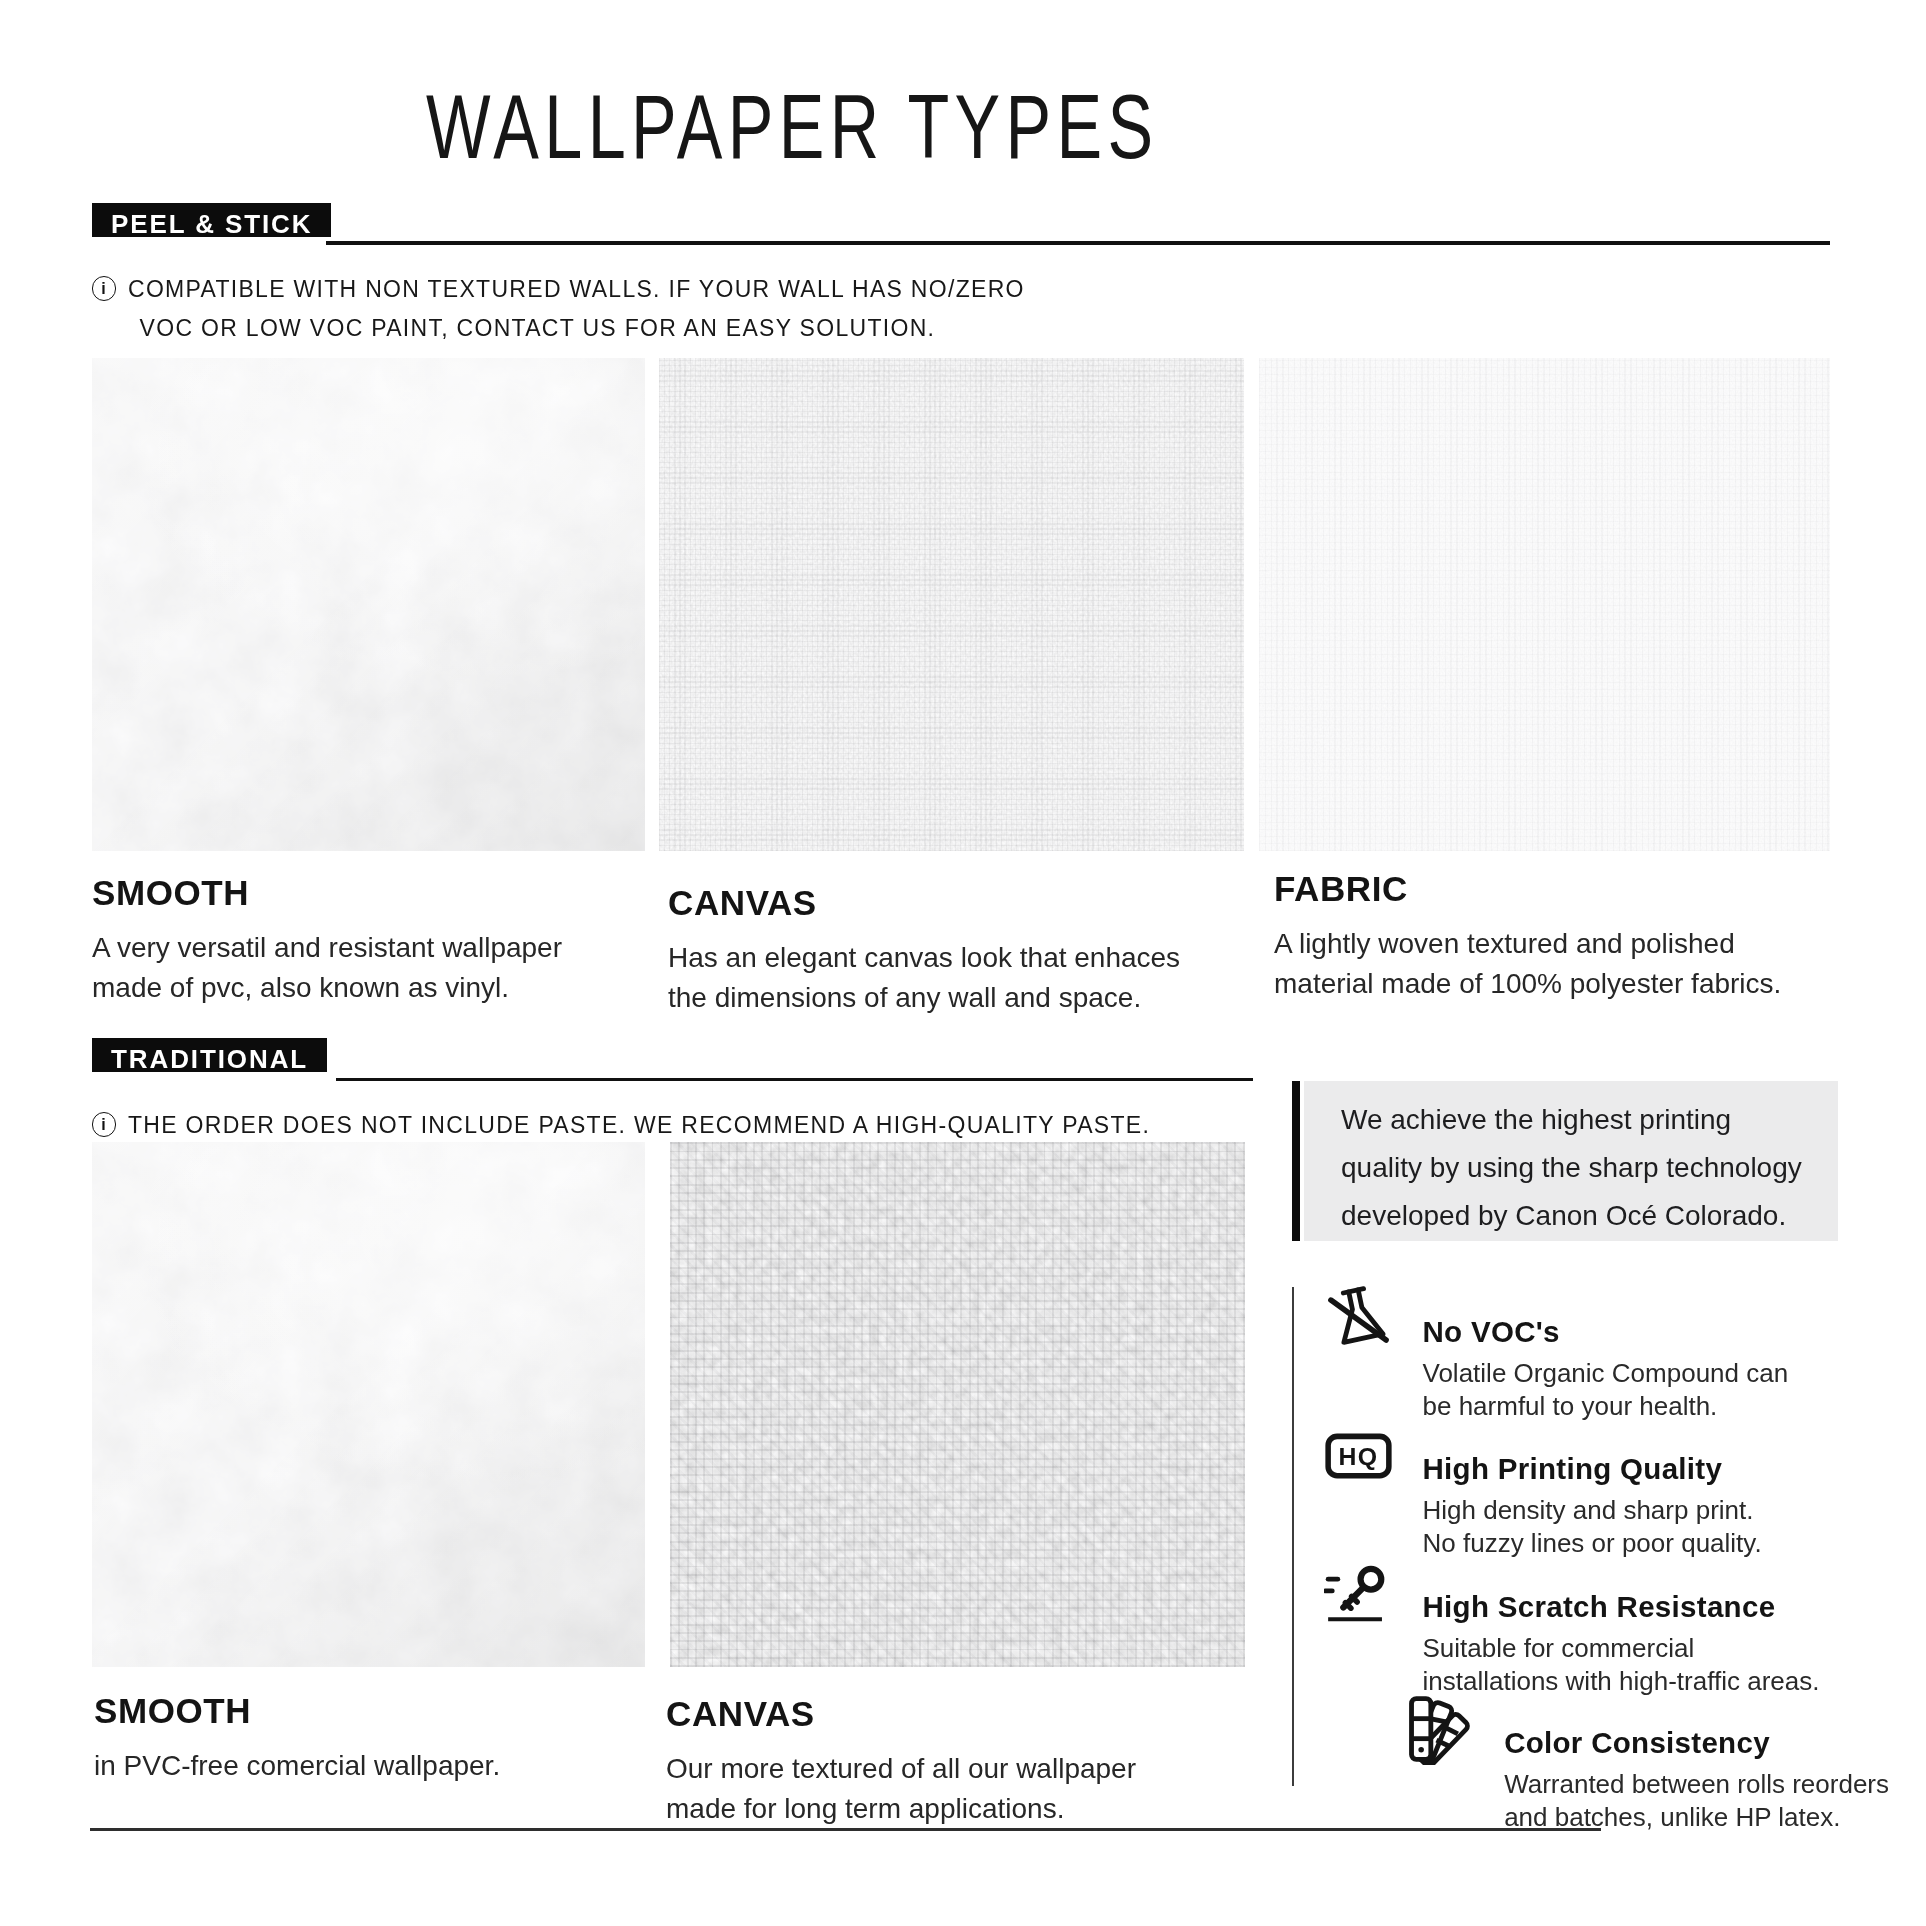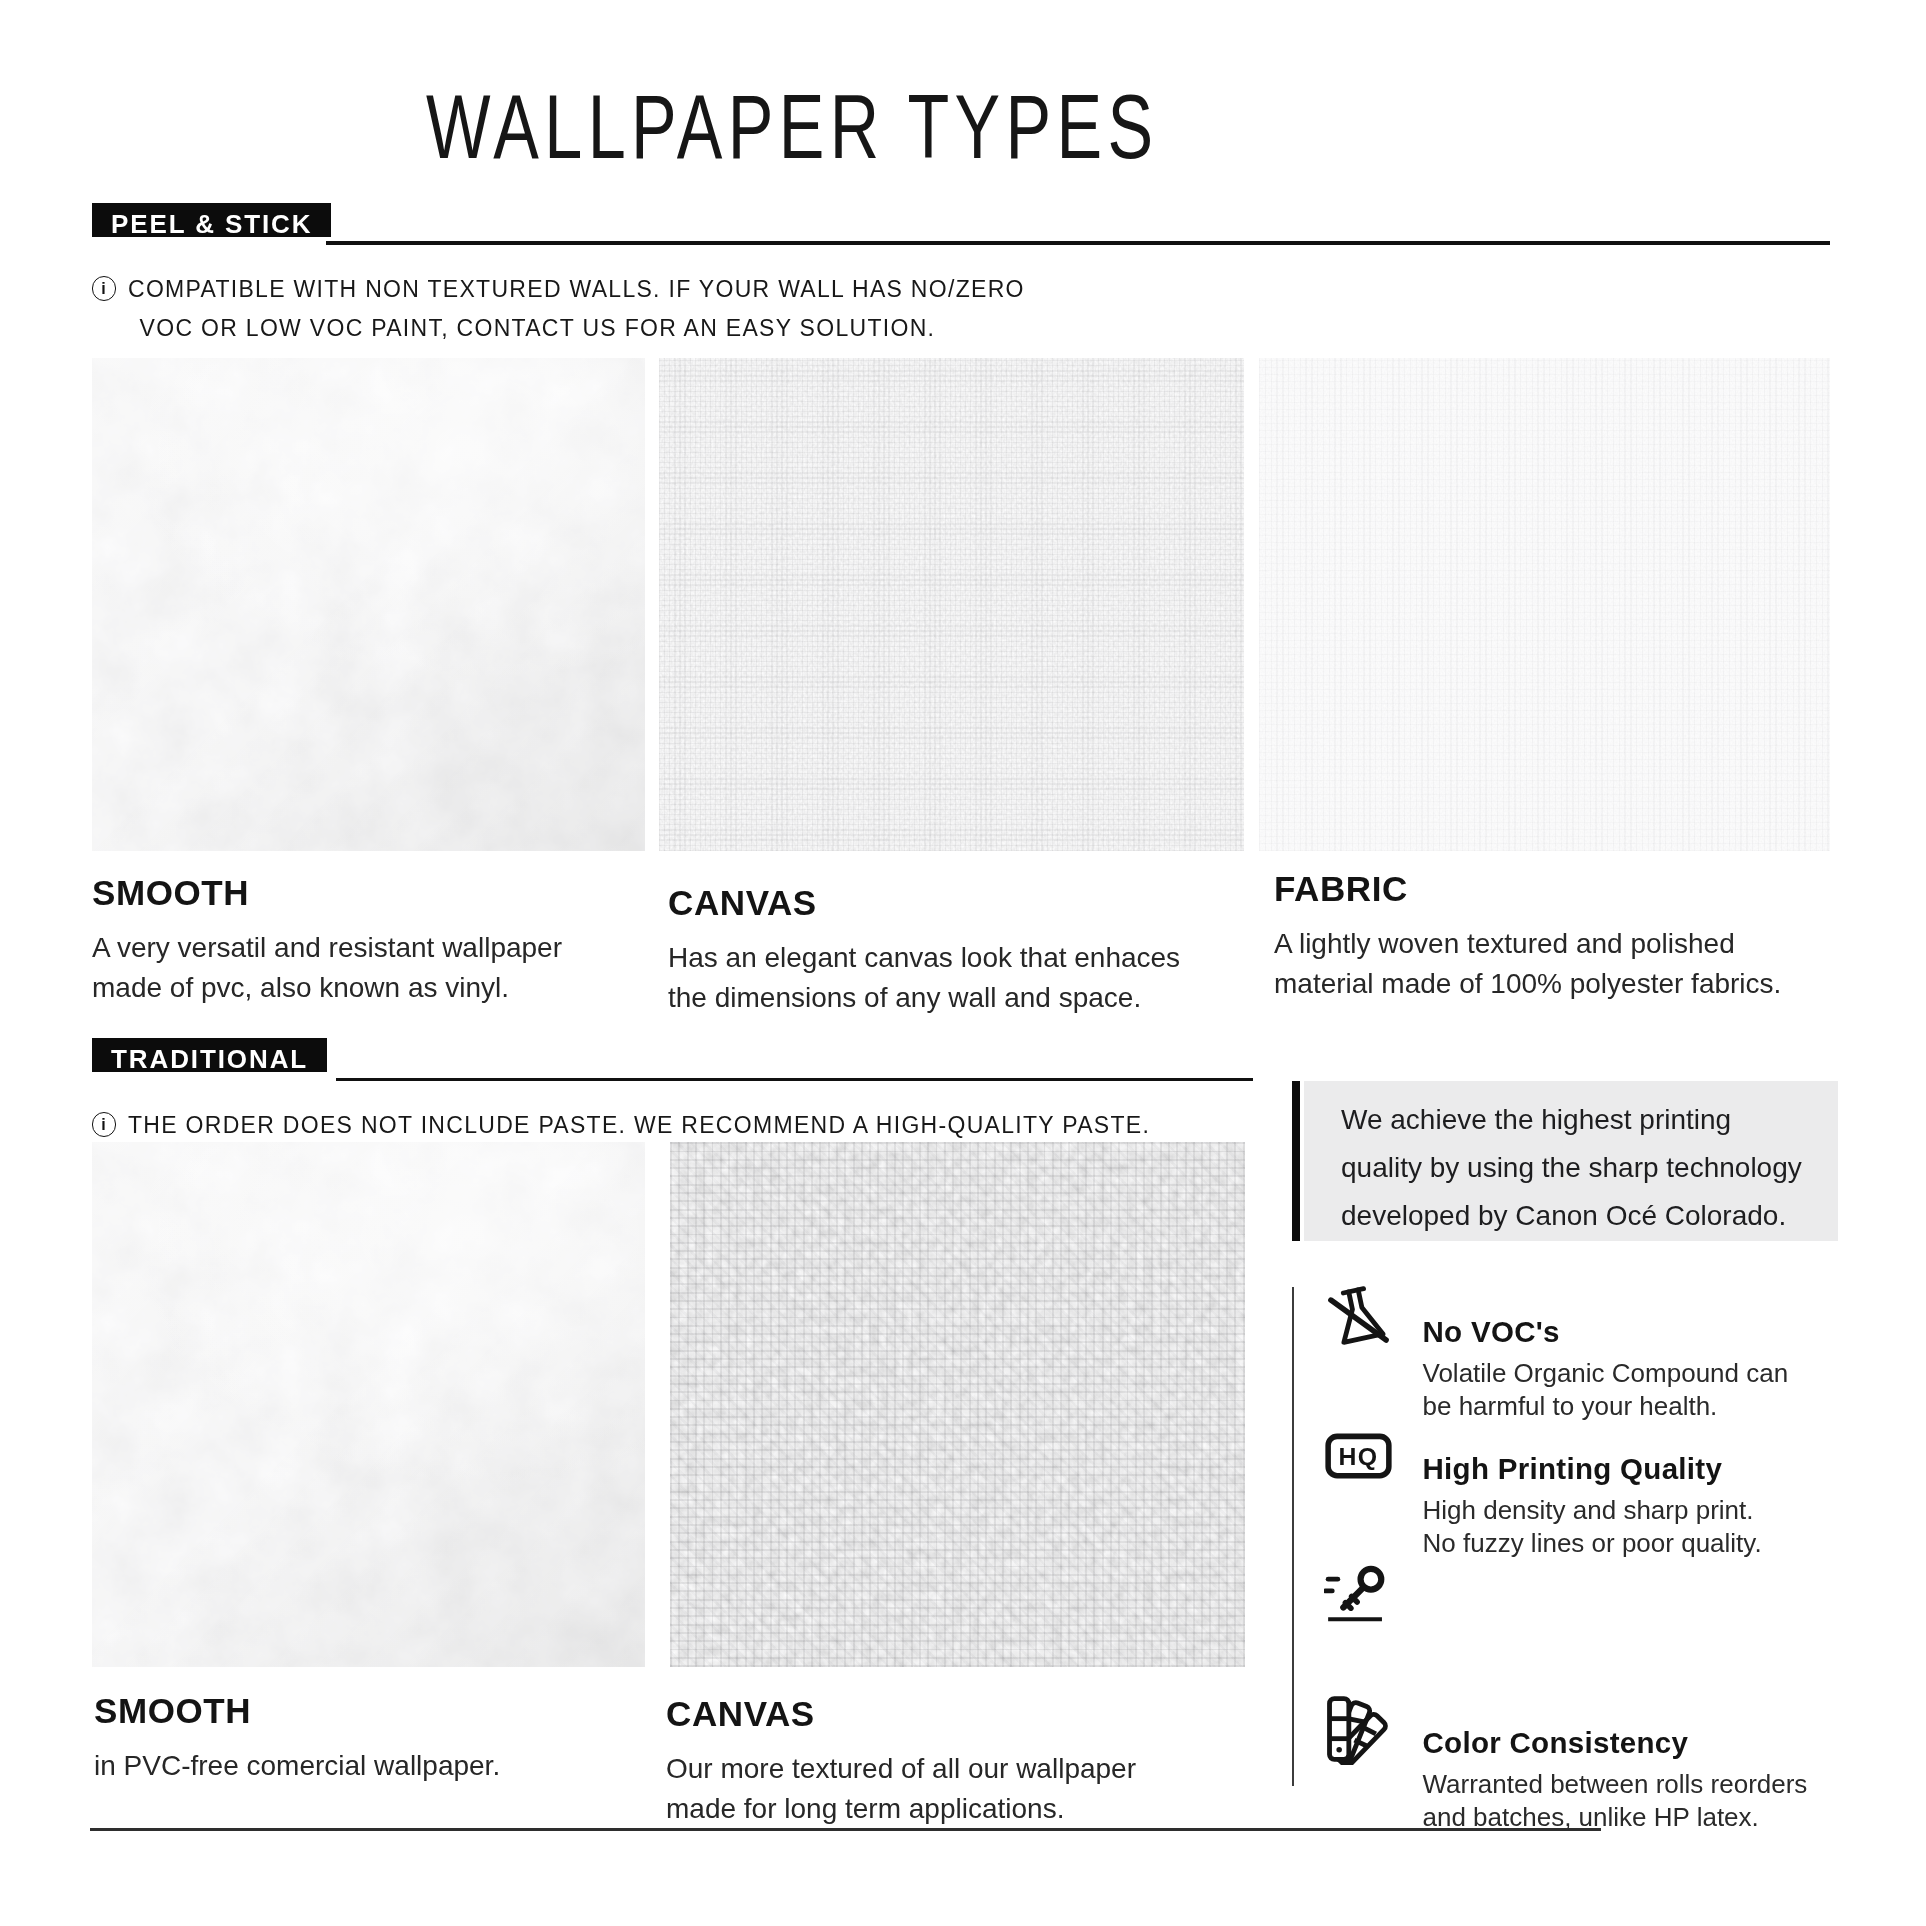--- a/index.html
+++ b/index.html
@@ -65,21 +65,21 @@
   #vline{left:1292px;top:1287px;width:1.9px;height:499px;background:#3c3c3c;}
 
   .feature{position:absolute;left:1324px;width:565px;display:flex;gap:29.5px;align-items:flex-start;}
   .f-icon{width:69px;height:72px;flex:0 0 auto;margin-top:2.6px;}
   .f-icon svg{width:100%;height:100%;display:block;}
   .f-title{font-size:29.5px;font-weight:700;color:#141414;letter-spacing:0.3px;margin-top:36px;}
   .f-body{margin-top:7.7px;font-size:26px;line-height:33px;color:#2a2a2a;white-space:nowrap;}
   #feat-0{top:1279px;}
   #feat-1{top:1416px;}
   #feat-2{top:1554px;}
-  #feat-3{top:1690px;}
+  #feat-3{top:1690px;justify-content:flex-end;}
 </style>
 </head>
 <body>
 
 <svg width="0" height="0" style="position:absolute" aria-hidden="true">
   <defs>
     <filter id="fSmooth" x="0%" y="0%" width="100%" height="100%">
       <feTurbulence type="fractalNoise" baseFrequency="0.012" numOctaves="5" seed="7" stitchTiles="stitch"></feTurbulence>
       <feColorMatrix type="saturate" values="0"></feColorMatrix>
       <feComponentTransfer>
@@ -252,20 +252,27 @@
     <svg viewBox="0 0 100 100" fill="none" stroke="#141414" stroke-linecap="round">
       <circle cx="68" cy="30" r="15" stroke-width="9"></circle>
       <path d="M57 42 L28 71" stroke-width="9"></path>
       <path d="M40 55 L48 63" stroke-width="8"></path>
       <path d="M31 64 L39 72" stroke-width="8"></path>
       <path d="M6 30 H20" stroke-width="7"></path>
       <path d="M2 47 H12" stroke-width="7"></path>
       <path d="M6 88 H84" stroke-width="6" stroke-linecap="butt"></path>
     </svg>
   </div>
+  <div class="f-text">
+    <div class="f-title">High Scratch Resistance</div>
+    <div class="f-body">
+      <div>Suitable for commercial</div>
+      <div>installations with high-traffic areas.</div>
+    </div>
+  </div>
 </div>
 
 <div id="feat-3" class="feature">
   <div class="f-icon">
     <svg viewBox="0 0 100 100" fill="none" stroke="#141414" stroke-linejoin="round">
       <g stroke-width="7" transform="rotate(44 22 92)">
         <rect x="12" y="10" width="28" height="84" rx="7"></rect>
         <line x1="16" y1="36" x2="36" y2="30"></line>
         <line x1="20" y1="58" x2="38" y2="52"></line>
       </g>

